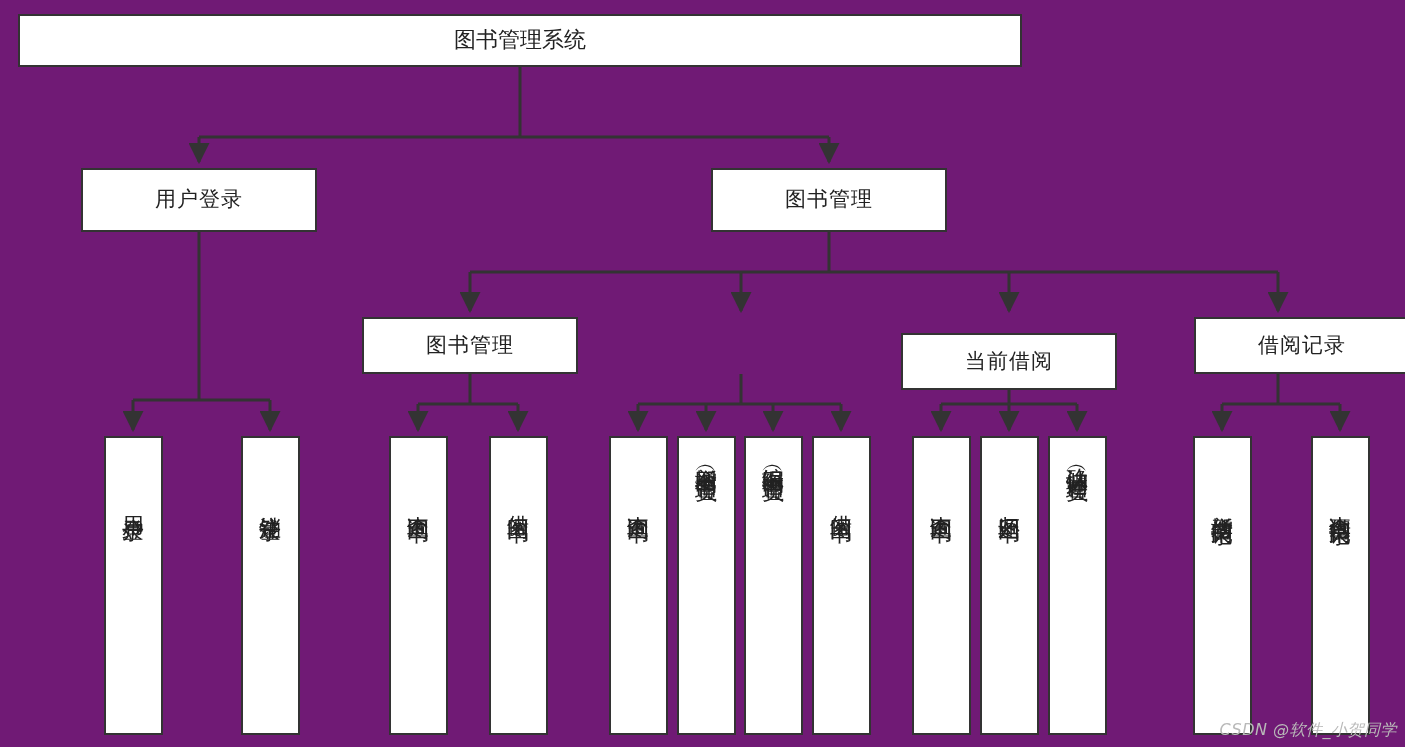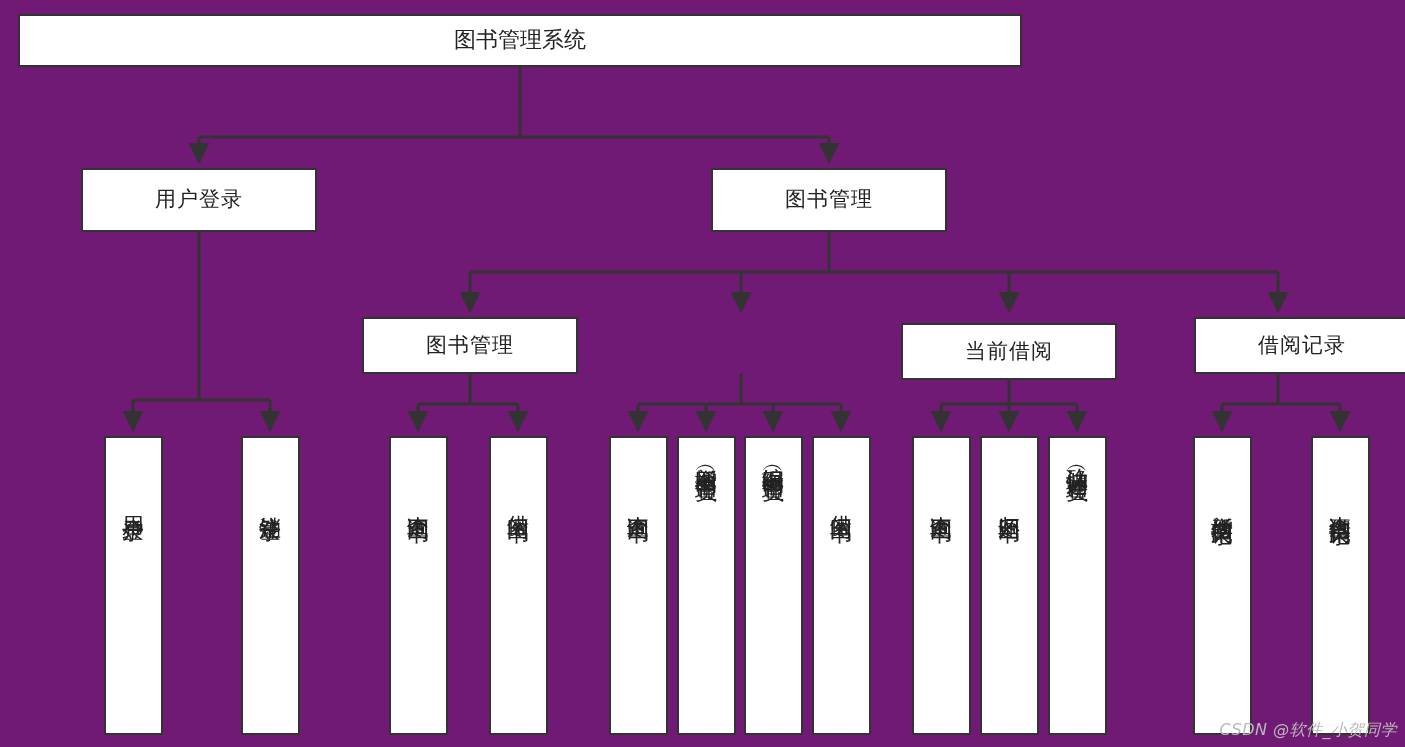--- a/index.html
+++ b/index.html
@@ -138,21 +138,21 @@
   <div class="node horiz" style="left:81px; top:168px; width:236px; height:64px;">
     <span>用户登录</span>
   </div>
   <div class="node horiz" style="left:711px; top:168px; width:236px; height:64px;">
     <span>图书管理</span>
   </div>
 
   <div class="node horiz" style="left:362px; top:317px; width:216px; height:57px;">
     <span>图书管理</span>
   </div>
-  <div class="node horiz" style="left:901px; top:323px; width:216px; height:57px;font-family:Liberation Serif, serif;">
+  <div class="node horiz" style="left:901px; top:333px; width:216px; height:57px;font-family:Liberation Serif, serif;">
     <span>当前借阅</span>
   </div>
   <div class="node horiz" style="left:1170px; top:317px; width:216px; height:57px;margin-left:24px;">
     <span>借阅记录</span>
   </div>
 
   <div class="node leaf leaf-mid" style="left:104px; top:436px; width:59px; height:299px;">
     <span class="vtext">用户登录</span>
   </div>
   <div class="node leaf leaf-mid" style="left:241px; top:436px; width:59px; height:299px;">

